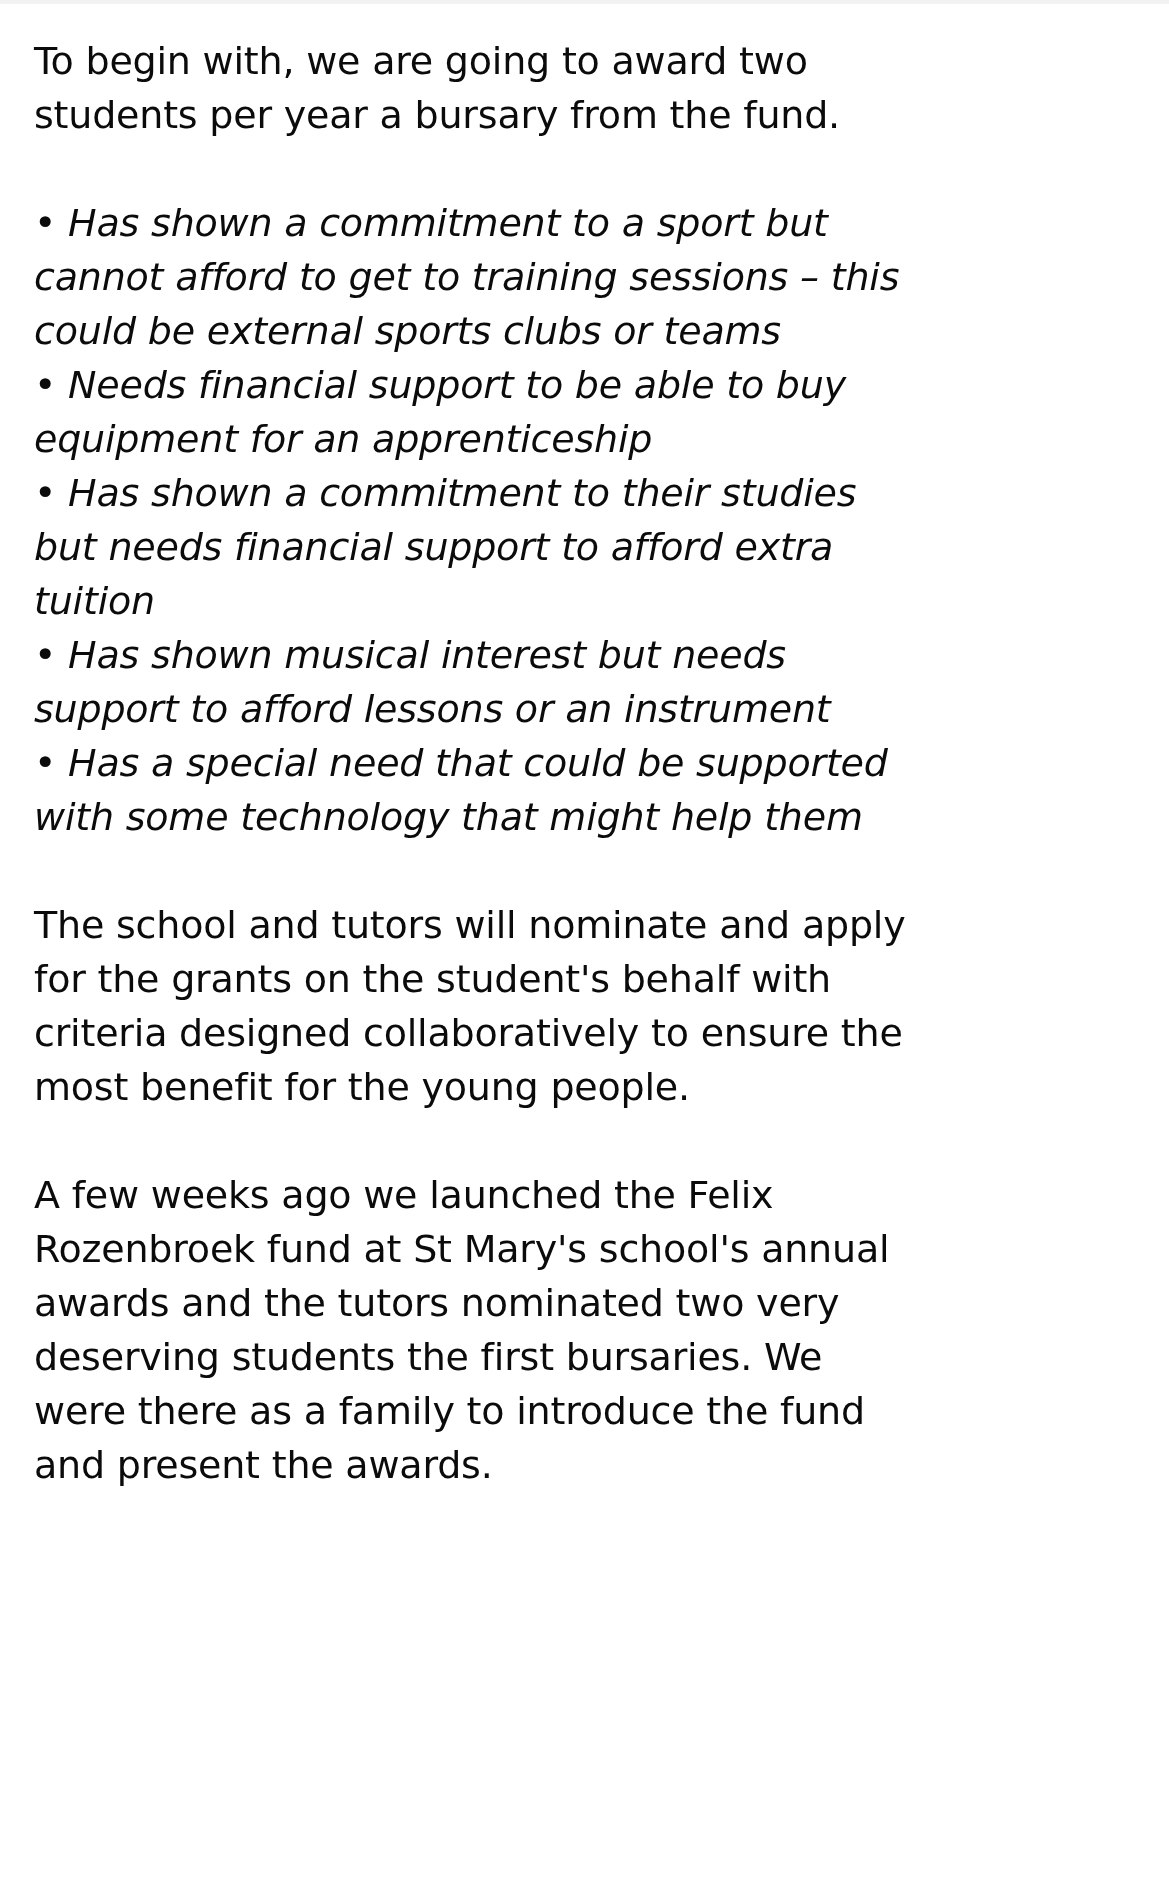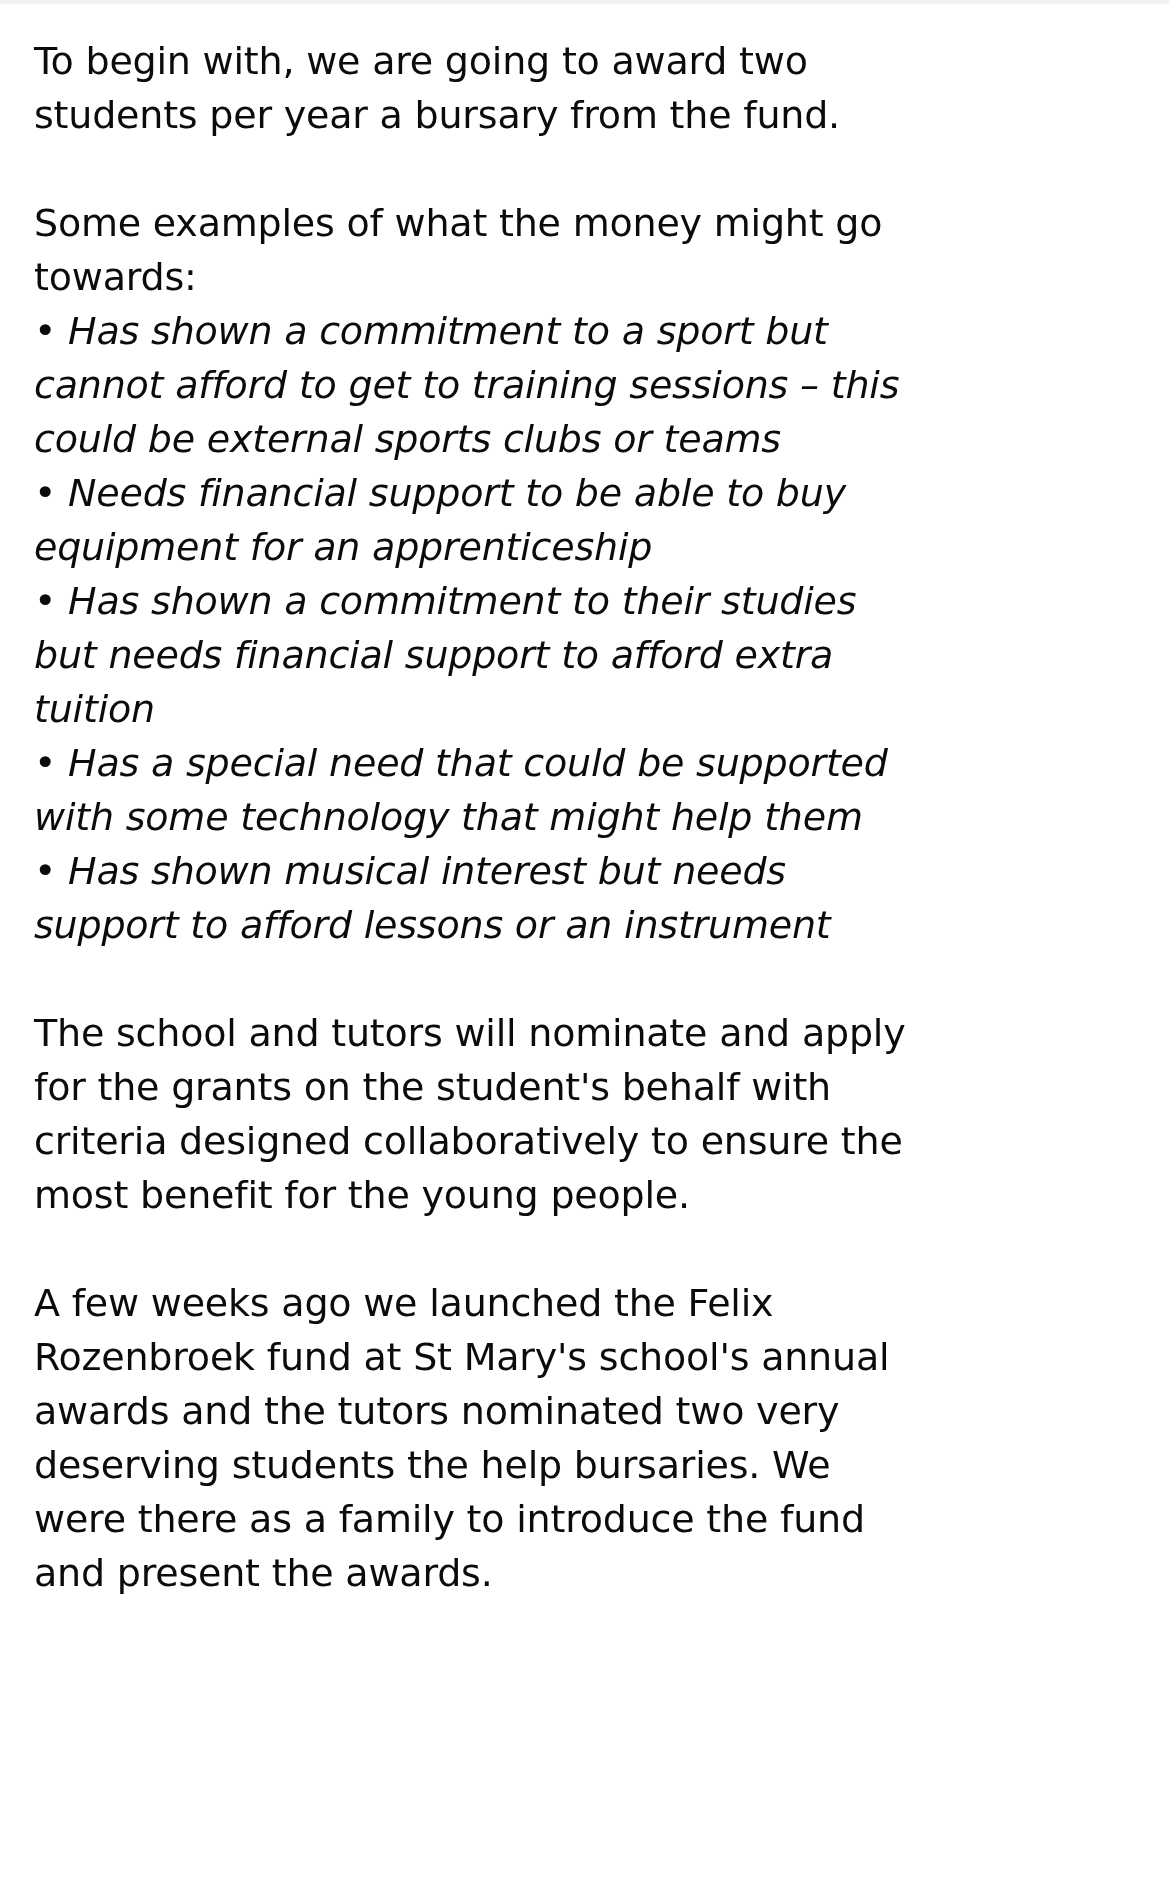--- a/index.html
+++ b/index.html
@@ -52,30 +52,29 @@
 <body>
 
 <div class="page">
   <div class="top-rule"></div>
   <div class="doc">
 
     <p class="para">To begin with, we are going to award two students per year a bursary from the fund.</p>
 
     <div class="spacer"></div>
 
-    <p class="para">Some examples of what the money might go towards:</p>
 
     <p class="bullet-line">• Has shown a commitment to a sport but cannot afford to get to training sessions – this could be external sports clubs or teams</p>
     <p class="bullet-line">• Needs financial support to be able to buy equipment for an apprenticeship</p>
     <p class="bullet-line">• Has shown a commitment to their studies but needs financial support to afford extra tuition</p>
+    <p class="bullet-line">• Has shown musical interest but needs support to afford lessons or an instrument</p>
     <p class="bullet-line">• Has a special need that could be supported with some technology that might help them</p>
-    <p class="bullet-line">• Has shown musical interest but needs support to afford lessons or an instrument</p>
 
     <div class="spacer"></div>
 
     <p class="para">The school and tutors will nominate and apply for the grants on the student's behalf with criteria designed collaboratively to ensure the most benefit for the young people.</p>
 
     <div class="spacer"></div>
 
-    <p class="para">A few weeks ago we launched the Felix Rozenbroek fund at St Mary's school's annual awards and the tutors nominated two very deserving students the help bursaries. We were there as a family to introduce the fund and present the awards.</p>
+    <p class="para">A few weeks ago we launched the Felix Rozenbroek fund at St Mary's school's annual awards and the tutors nominated two very deserving students the first bursaries. We were there as a family to introduce the fund and present the awards.</p>
 
   </div>
 </div>
 
 </body></html>

